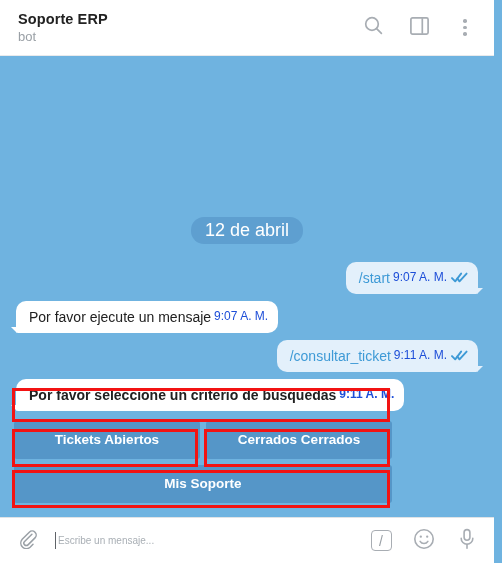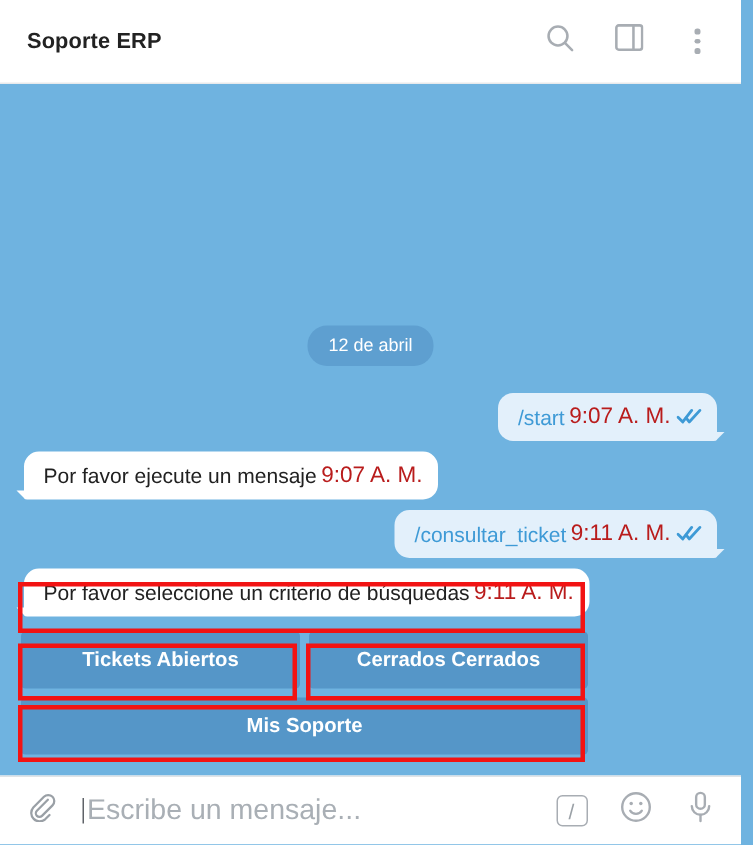--- a/index.html
+++ b/index.html
@@ -98,21 +98,21 @@
   }
 
   .date-divider {
     display: flex;
     justify-content: center;
     margin-bottom: 18px;
   }
   .date-pill {
     background: #5e9fd0;
     color: #ffffff;
-    font-size: 12px;
+    font-size: 18px;
     padding: 5px 14px 6px 14px;
     border-radius: 13px;
     line-height: 16px;
   }
 
   .msg-row { display: flex; margin-bottom: 7px; }
   .msg-row.out { justify-content: flex-end; }
   .msg-row.in  { justify-content: flex-start; }
 
   .bubble {
@@ -160,22 +160,22 @@
   .msg-text.cmd { color: #3e9ad6; }
 
   .msg-meta {
     display: flex;
     align-items: center;
     gap: 4px;
     flex: 0 0 auto;
     padding-bottom: 1px;
   }
   .msg-time {
-    font-size: 15px;
-    color: #b91c1c;
+    font-size: 12px;
+    color: #1d4ed8;
     white-space: nowrap;
   }
   .ticks { display: block; line-height: 0; }
 
   
   .kb-block { margin-top: 3px; }
   .kb-row {
     display: flex;
     gap: 6px;
     margin-bottom: 6px;
@@ -237,21 +237,21 @@
   }
   .caret {
     width: 1px;
     height: 17px;
     background: #5f6368;
     flex: 0 0 auto;
   }
   .msg-input {
     border: none;
     outline: none;
-    font-size: 19px;
+    font-size: 10px;
     font-family: "Liberation Sans", sans-serif;
     color: #2b2b2b;
     background: transparent;
     width: 100%;
     padding: 0 0 0 2px;
     line-height: 20px;
   }
   .msg-input::placeholder { color: #a9afb5; }
 
   .composer-actions {
@@ -287,20 +287,21 @@
   }
 </style>
 </head>
 <body>
 
 <div id="app">
 
   <div class="chat-header">
     <div class="header-titles">
       <div class="chat-title">Soporte ERP</div>
+      <div class="chat-subtitle">bot</div>
     </div>
     <div class="header-actions">
       <div class="hdr-btn">
         <span>
           <svg width="19" height="19" viewBox="0 0 19 19" fill="none">
             <circle cx="8" cy="8" r="6.3" stroke="#a8adb3" stroke-width="1.7"></circle>
             <line x1="12.6" y1="12.6" x2="17.4" y2="17.4" stroke="#a8adb3" stroke-width="1.7" stroke-linecap="round"></line>
           </svg>
         </span>
       </div>
@@ -360,21 +361,21 @@
           <span class="ticks">
             <svg width="17" height="11" viewBox="0 0 17 11" fill="none">
               <path d="M1 6.1 L4.2 9.3 L10.1 1.6" stroke="#3e9ad6" stroke-width="1.9" stroke-linecap="round" stroke-linejoin="round"></path>
               <path d="M6.4 6.6 L8.5 9.3 L15.6 1.6" stroke="#3e9ad6" stroke-width="1.9" stroke-linecap="round" stroke-linejoin="round"></path>
             </svg>
           </span>
         </span>
       </div>
     </div>
 
-    <div class="msg-row in" style="margin-bottom:7px;">
+    <div class="msg-row in" style="margin-bottom:7px;font-weight:bold;">
       <div class="bubble in">
         <span class="msg-text">Por favor seleccione un criterio de búsquedas</span>
         <span class="msg-meta">
           <span class="msg-time">9:11 A. M.</span>
         </span>
       </div>
     </div>
 
     <div class="kb-block">
       <div class="kb-row">

